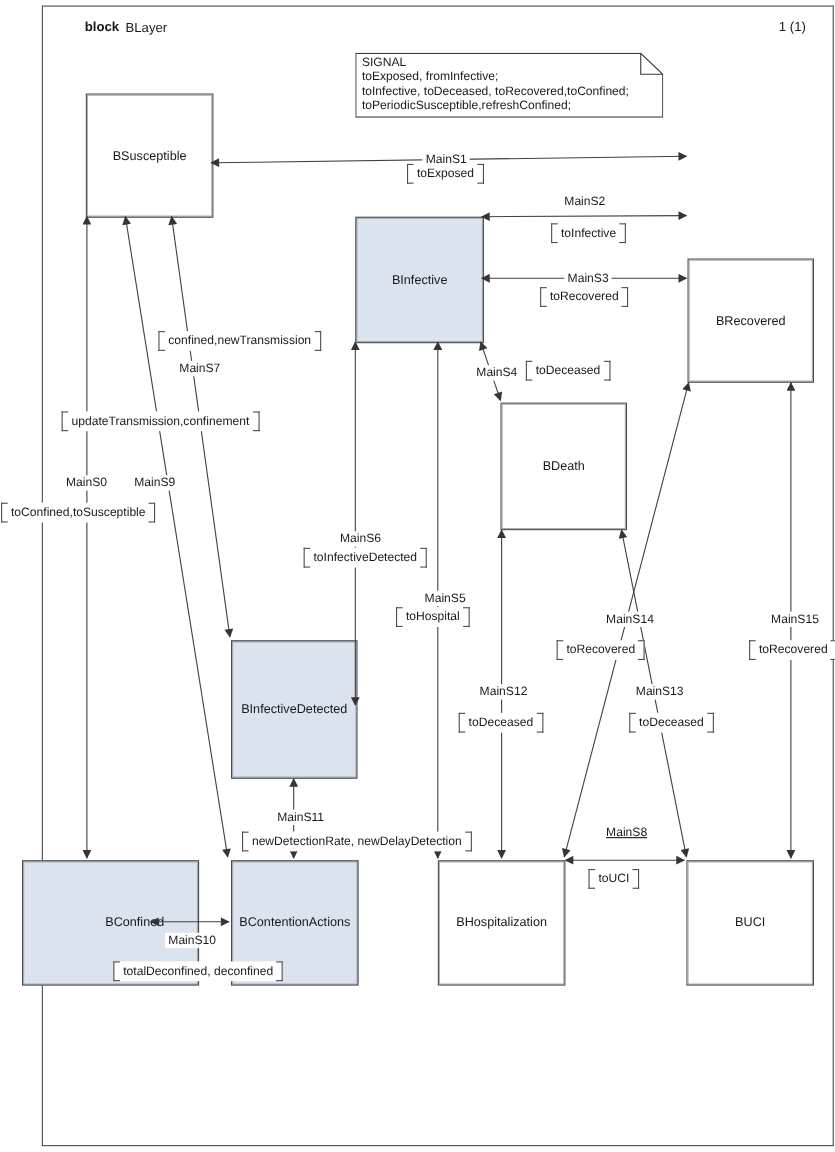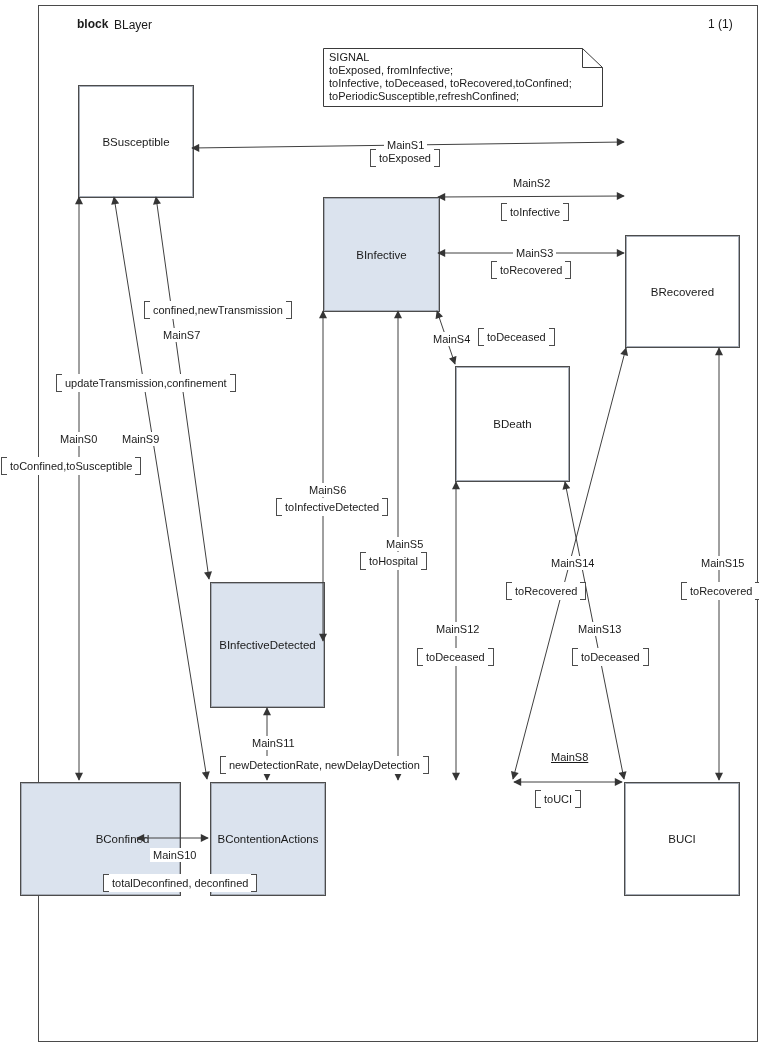--- a/index.html
+++ b/index.html
@@ -71,20 +71,23 @@
     </div>
   <div class="blk hl" style="left:210px;top:582px;width:113px;height:124px;">
       <span>BInfectiveDetected</span>
     </div>
   <div class="blk hl" style="left:20px;top:782px;width:115px;height:112px;padding-left:44px;">
       <span>BConfined</span>
     </div>
   <div class="blk hl" style="left:210px;top:782px;width:114px;height:112px;">
       <span>BContentionActions</span>
     </div>
+  <div class="blk" style="left:398px;top:782px;width:114px;height:112px;">
+      <span>BHospitalization</span>
+    </div>
   <div class="blk" style="left:624px;top:782px;width:114px;height:112px;">
       <span>BUCI</span>
     </div>
 
   <svg id="lines" width="759" height="1047">
     <defs>
       <marker id="ah" viewBox="0 0 10 10" refX="9" refY="5" markerWidth="9" markerHeight="8" orient="auto-start-reverse">
         <path d="M0,0 L10,5 L0,10 z" fill="#353535"></path>
       </marker>
     </defs>

